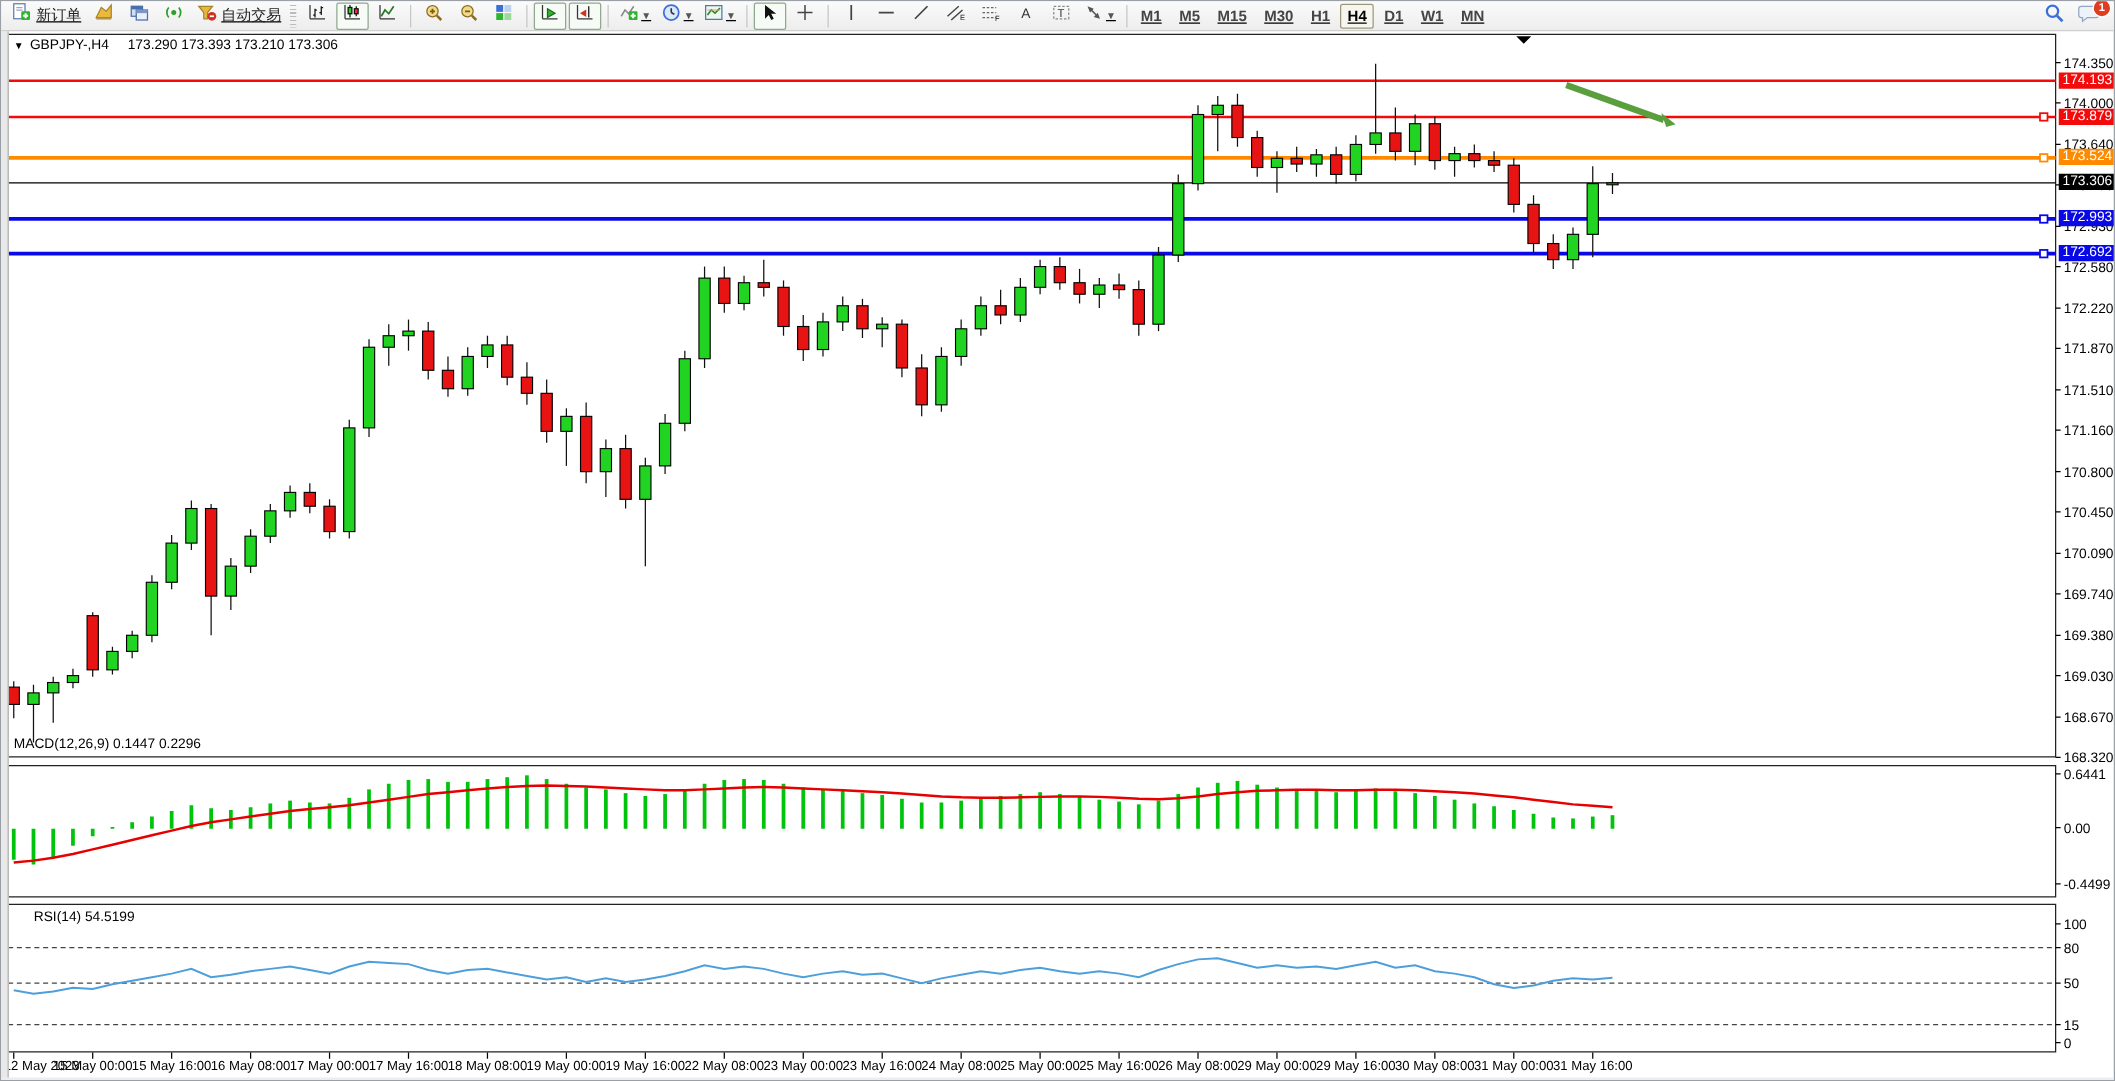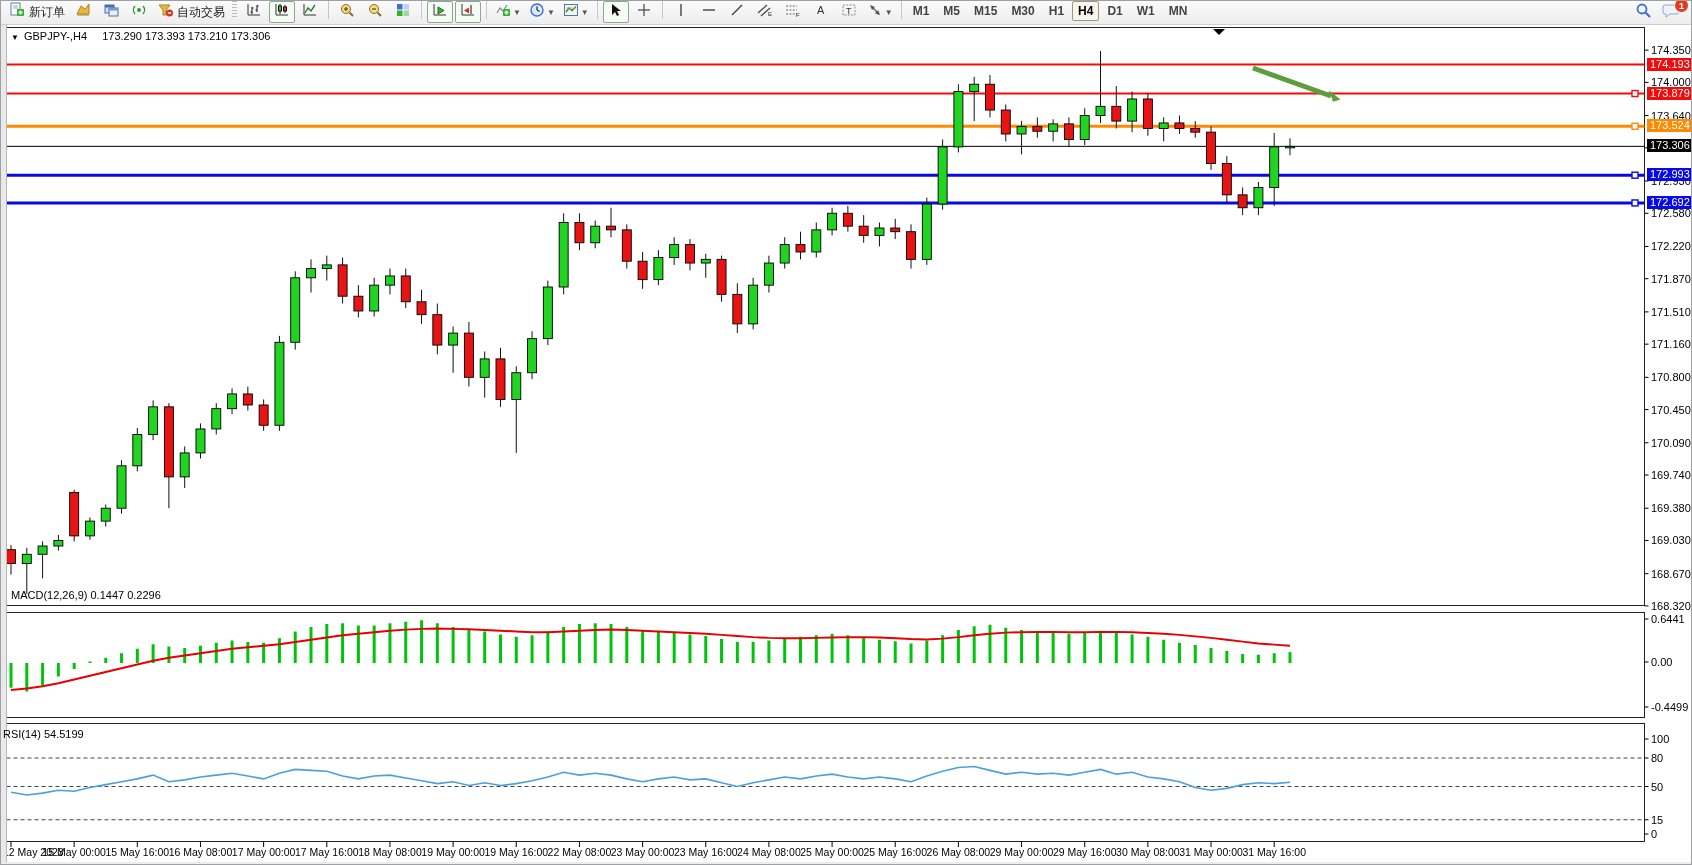--- a/index.html
+++ b/index.html
@@ -2,21 +2,21 @@
 <html><head>
 <meta charset="utf-8">
 <style>
   html,body{margin:0;padding:0;}
   body{width:1692px;height:865px;position:relative;background:#fff;
        font-family:"Liberation Sans",sans-serif;overflow:hidden;
        border:1px solid #9aa0a6;box-sizing:border-box;}
   
   #toolbar{position:absolute;left:0;top:0;width:1692px;height:24px;
     background:linear-gradient(#fbfbfb,#ededed);border-bottom:1px solid #cfcfcf;
-    display:flex;align-items:flex-start;padding-left:4px;box-sizing:border-box;z-index:30;}
+    display:flex;align-items:center;padding-left:4px;box-sizing:border-box;z-index:30;text-decoration:underline;}
   .tb{height:20px;min-width:20px;display:flex;align-items:center;justify-content:center;
       margin:0 1px;border:1px solid transparent;border-radius:2px;cursor:default;padding:0 2px;}
   .tb.pressed{background:#f6fbf6;border:1px solid #8ea98e;}
   .tb-label{font-size:12px;color:#222;margin-left:3px;white-space:nowrap;}
   .sep{width:1px;height:18px;background:#c6c6c6;margin:0 4px;}
   .grip{width:5px;height:18px;margin:0 3px;background:repeating-linear-gradient(#bbb 0 1px,transparent 1px 3px);}
   .dd{font-size:8px;color:#555;margin-left:2px;}
   .tf{font-size:12px;font-weight:bold;color:#444;padding:2px 5px;border:1px solid transparent;border-radius:2px;margin:0 1px;}
   .tf.active{background:#f6f6ef;border-color:#9a9a7a;color:#000;}
   #tb-right{margin-left:auto;display:flex;align-items:center;margin-right:8px;}
@@ -24,21 +24,21 @@
      border-radius:50%;width:13px;height:13px;font-size:9px;font-weight:bold;
      display:flex;align-items:center;justify-content:center;border:1px solid #fff;}
   
   #left-strip{position:absolute;left:0;top:24px;width:5px;height:841px;background:#e9e9e9;border-right:1px solid #b7b7b7;z-index:5;}
   #bottom-strip{position:absolute;left:0;top:861px;width:1692px;height:4px;background:#ededed;z-index:5;}
   #chart-svg{position:absolute;left:0;top:24px;z-index:1;}
   .overlay{position:absolute;z-index:10;font-size:11px;color:#000;white-space:nowrap;}
   #symbol-line{left:10px;top:29px;}
   #symbol-line .tri{font-size:8px;margin-right:5px;color:#000;}
   #macd-label{left:10px;top:588px;}
-  #rsi-label{left:2px;top:727px;}
+  #rsi-label{left:26px;top:727px;}
   .badge{position:absolute;left:1646px;width:44px;height:13px;z-index:12;color:#fff;
      font-size:11px;line-height:13px;padding-left:3px;font-family:"Liberation Sans",sans-serif;}
 </style>
 </head>
 <body>
 
 <div id="toolbar">
   <div class="tb">
     <span>
       <svg width="17" height="16" viewBox="0 0 17 16">

